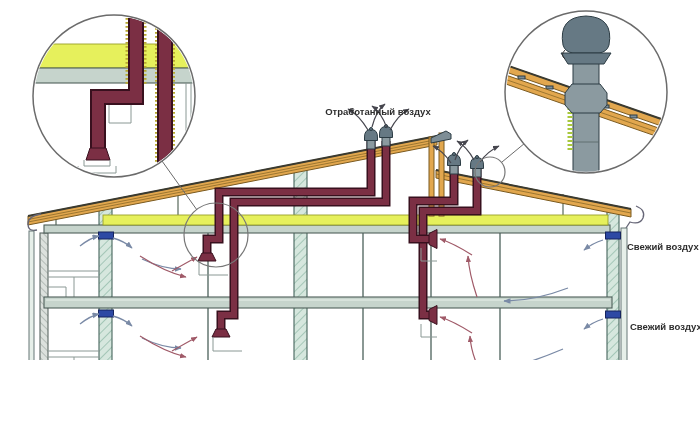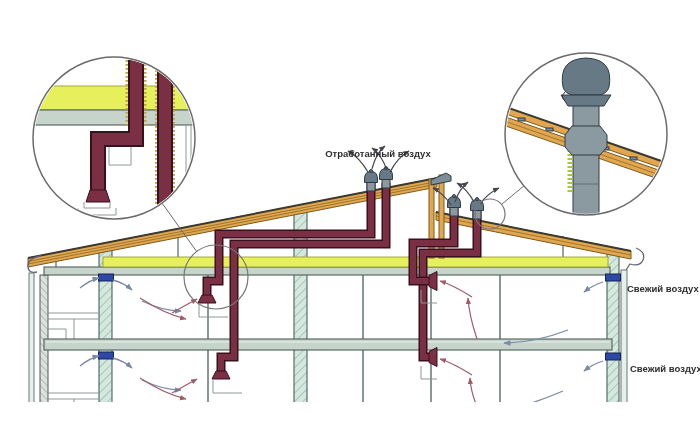--- a/index.html
+++ b/index.html
@@ -1,16 +1,16 @@
 <!DOCTYPE html>
 <html style="--background: #ffffff; --duct: #7b2f44; --duct_outline: #38101e; --insulation_yellow: #e6f05c; --insulation_green: #a8c83c; --roof_wood: #e2a74e; --wood_edge: #7a5a20; --slab: #c6d4cc; --slab_edge: #4f5f5a; --column_teal: #d6e7de; --column_hatch: #8fb8a6; --porch_wall: #dce1dd; --valve_blue: #2d49a4; --vent_cap: #8b9aa0; --fresh_arrow: #7a8aa6; --exhaust_room_arrow: #a05a68; --outflow_arrow: #46464e; --callout_outline: #6b6b6b; --thin_wall: #8a9894; --ground: #55554a; --text: #2d2d2d;"><head>
 <meta charset="utf-8">
 <style>
   html,body{margin:0;padding:0;background:#fff;}
-  .stage{width:700px;height:360px;position:relative;background:var(--background,#fff);overflow:hidden;margin-top:42px;}
+  .stage{width:700px;height:360px;position:relative;background:var(--background,#fff);overflow:hidden;}
   svg{display:block;}
   .lbl{font:700 9.5px "Liberation Sans",sans-serif;fill:var(--text,#2d2d2d);}
   .tan{fill:var(--roof_wood,#e2a74e);stroke:var(--wood_edge,#7a5a20);stroke-width:1;}
   .roof-top{stroke:#3a3a30;stroke-width:2;fill:none;}
   .wood-line{stroke:#8a6a28;stroke-width:.8;fill:none;}
   .slab{fill:var(--slab,#c6d4cc);stroke:var(--slab_edge,#4f5f5a);stroke-width:1.1;}
   .slab-hi{stroke:#e8f0ea;stroke-width:1;fill:none;}
   .yellow{fill:var(--insulation_yellow,#e6f05c);stroke:#9aa028;stroke-width:.9;}
   .teal{fill:url(#hatchTeal);stroke:#46645c;stroke-width:1.1;}
   .porch{fill:url(#hatchGray);stroke:#5a6662;stroke-width:1.1;}

